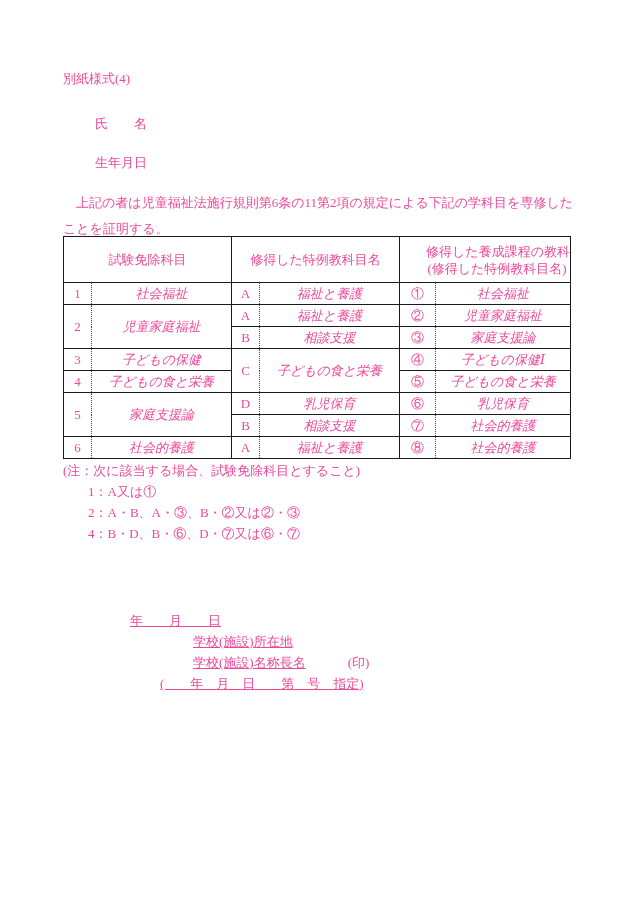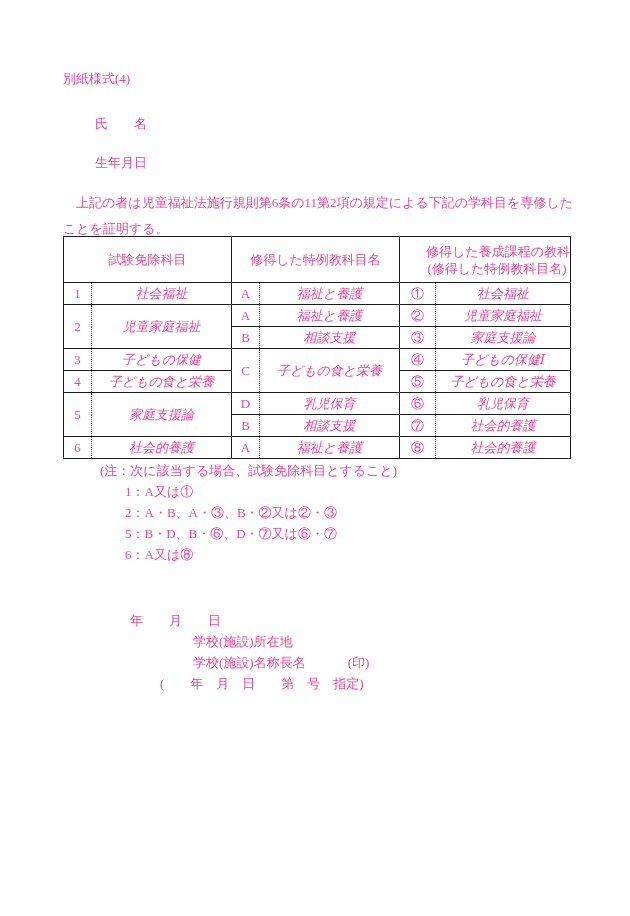--- a/index.html
+++ b/index.html
@@ -37,24 +37,24 @@
     padding:1px 2px;
     overflow:hidden;
     white-space:nowrap;
   }
   .xt thead tr { height:46px; }
   .xt tbody tr { height:22px; }
   .xt td.dr { border-right:1px dotted #4a4a4a; }
   .xt td.dl { border-left:1px dotted #4a4a4a;font-style:italic; }
   .xt th .hl { line-height:17px;margin-left:24px; }
 
-  .notes { left:63px; top:460px; line-height:21px;margin-left:37px; }
+  .notes { left:63px; top:460px; line-height:21px; }
   .notes .note-item { padding-left:25px; }
 
-  .footer { left:63px; top:610px; line-height:21px; }
+  .footer { left:63px; top:610px; line-height:21px;text-decoration:underline; }
   .f-date  { padding-left:67px; }
   .f-addr  { padding-left:130px; }
   .f-name  { padding-left:130px;text-align:center; }
   .f-seal  { display:inline-block; margin-left:42px; }
   .f-desig { padding-left:97px; }
 </style>
 </head>
 <body>
 
 <div class="page">
@@ -142,22 +142,21 @@
         <td class="dr">⑧</td>
         <td class="dl">社会的養護</td>
       </tr>
     </tbody>
   </table>
 
   <div class="abs notes">
     <div>(注：次に該当する場合、試験免除科目とすること)</div>
     <div class="note-item">1：A又は①</div>
     <div class="note-item">2：A・B、A・③、B・②又は②・③</div>
-    <div class="note-item">5：B・D、B・⑥、D・⑦又は⑥・⑦</div>
-    <div class="note-item">6：A又は⑧</div>
+    <div class="note-item">4：B・D、B・⑥、D・⑦又は⑥・⑦</div>
   </div>
 
   <div class="abs footer">
     <div class="f-date">年　　月　　日</div>
     <div class="f-addr">学校(施設)所在地</div>
     <div class="f-name"><span>学校(施設)名称長名</span><span class="f-seal">(印)</span></div>
     <div class="f-desig">(　　年　月　日　　第　号　指定)</div>
   </div>
 
 </div>

